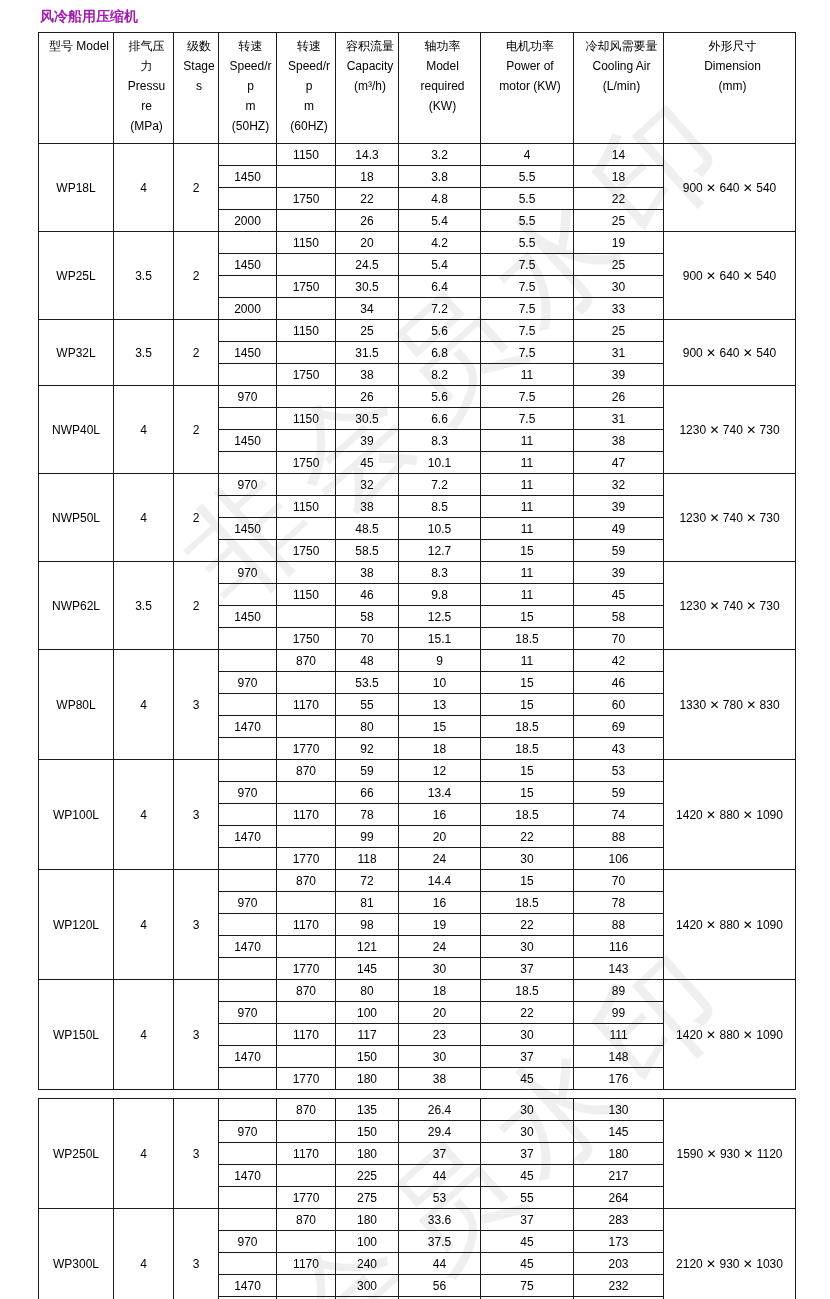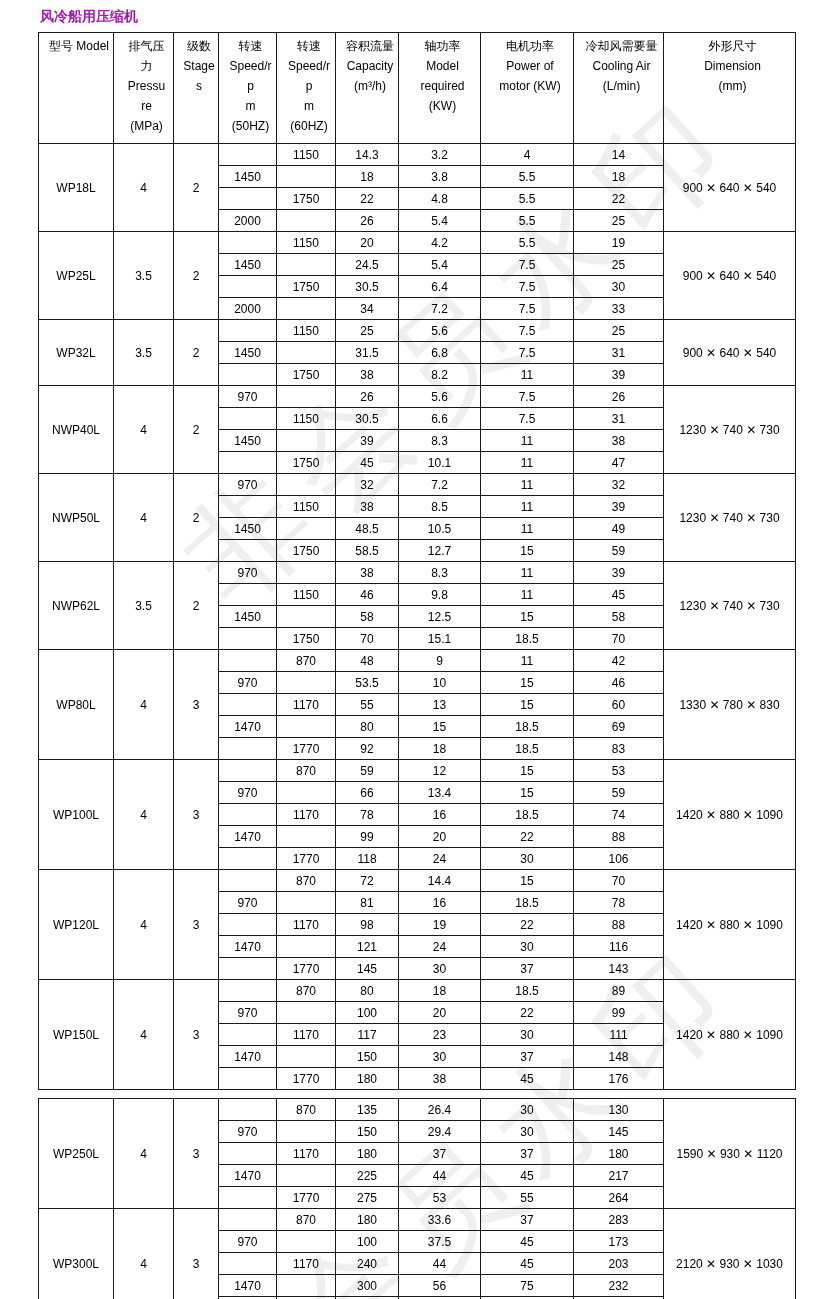--- a/index.html
+++ b/index.html
@@ -385,21 +385,21 @@
         <td>15</td>
         <td>18.5</td>
         <td>69</td>
       </tr>
       <tr>
         <td></td>
         <td>1770</td>
         <td>92</td>
         <td>18</td>
         <td>18.5</td>
-        <td>83</td>
+        <td>43</td>
       </tr>
       <tr>
         <td rowspan="5">WP100L</td>
         <td rowspan="5">4</td>
         <td rowspan="5">3</td>
         <td></td>
         <td>870</td>
         <td>59</td>
         <td>12</td>
         <td>15</td>

